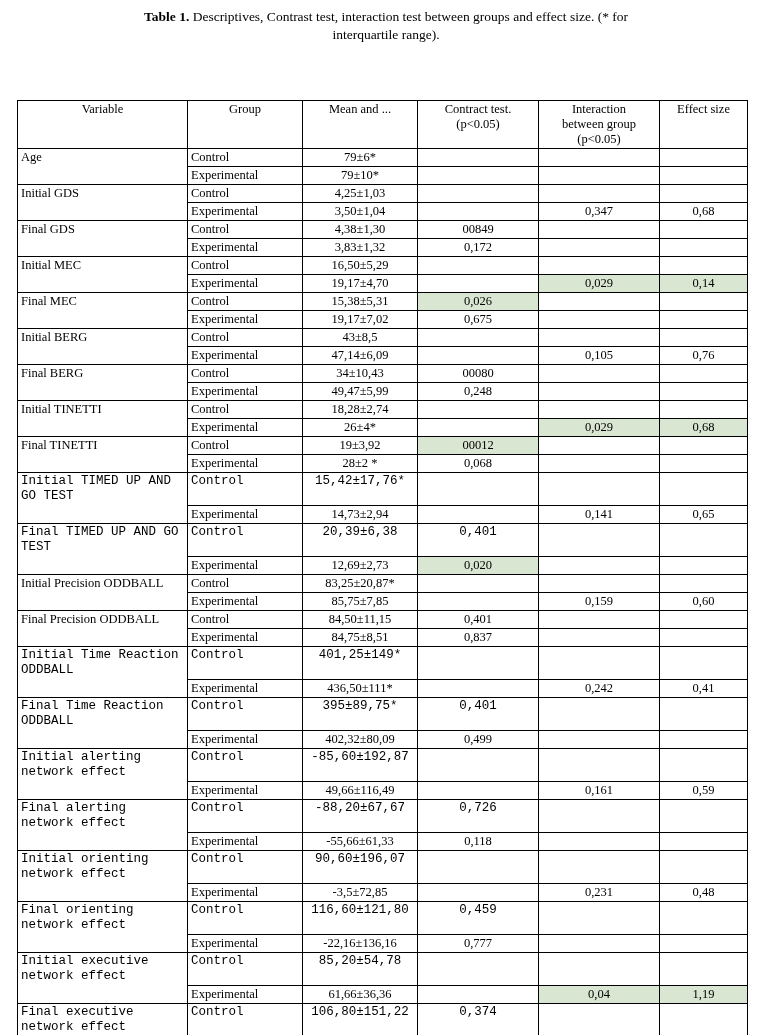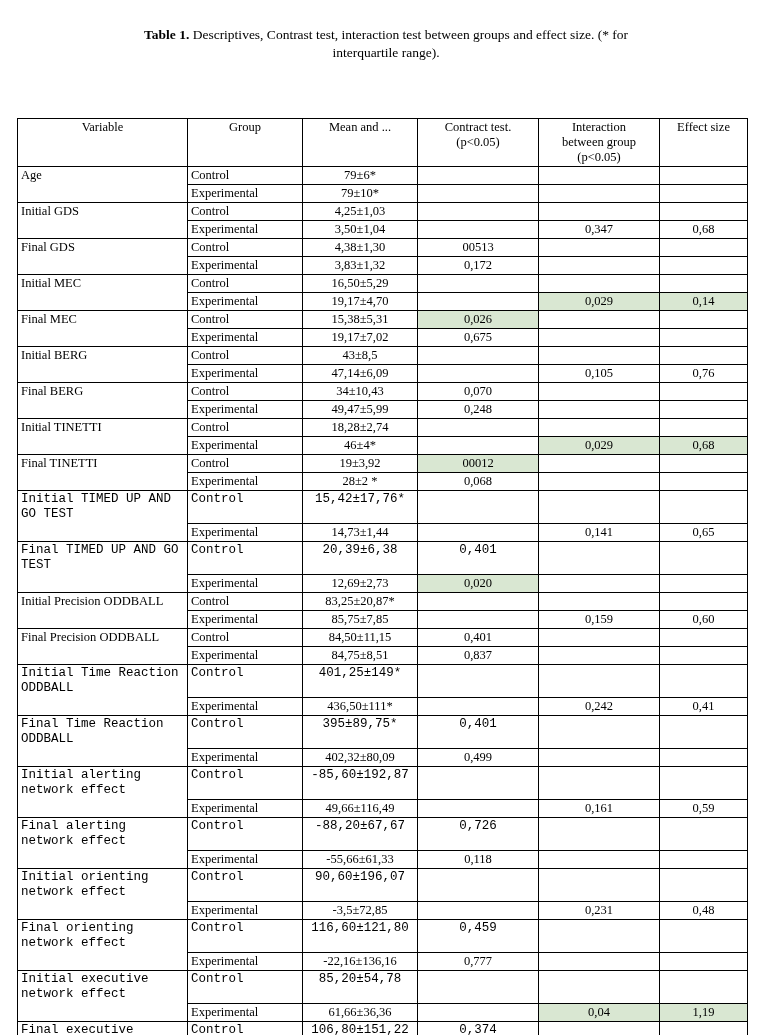--- a/index.html
+++ b/index.html
@@ -3,21 +3,21 @@
 <meta charset="utf-8">
 <style>
   * { box-sizing: border-box; }
   html, body { margin: 0; padding: 0; }
   body {
     width: 764px; height: 1035px;
     background: #ffffff; color: #000;
     font-family: "Liberation Serif", "DejaVu Serif", serif;
   }
   .caption {
-    padding-top: 26px;
+    padding-top: 8px;
     text-align: center;
     font-size: 13.5px;
     line-height: 18px;
     white-space: pre-line;
     margin-left: 8px;
   }
   .caption b { font-weight: bold; }
   table.results {
     border-collapse: collapse;
     table-layout: fixed;
@@ -100,21 +100,21 @@
         <td class="group-cell">Experimental</td>
         <td class="num-cell">3,50±1,04</td>
         <td class="num-cell"></td>
         <td class="num-cell">0,347</td>
         <td class="num-cell">0,68</td>
       </tr>
       <tr>
         <td rowspan="2" class="var-cell">Final GDS</td>
         <td class="group-cell">Control</td>
         <td class="num-cell">4,38±1,30</td>
-        <td class="num-cell">00513</td>
+        <td class="num-cell">00849</td>
         <td class="num-cell"></td>
         <td class="num-cell"></td>
       </tr>
       <tr>
         <td class="group-cell">Experimental</td>
         <td class="num-cell">3,83±1,32</td>
         <td class="num-cell">0,172</td>
         <td class="num-cell"></td>
         <td class="num-cell"></td>
       </tr>
@@ -160,42 +160,42 @@
         <td class="group-cell">Experimental</td>
         <td class="num-cell">47,14±6,09</td>
         <td class="num-cell"></td>
         <td class="num-cell">0,105</td>
         <td class="num-cell">0,76</td>
       </tr>
       <tr>
         <td rowspan="2" class="var-cell">Final BERG</td>
         <td class="group-cell">Control</td>
         <td class="num-cell">34±10,43</td>
-        <td class="num-cell">0,070</td>
+        <td class="num-cell">00080</td>
         <td class="num-cell"></td>
         <td class="num-cell"></td>
       </tr>
       <tr>
         <td class="group-cell">Experimental</td>
         <td class="num-cell">49,47±5,99</td>
         <td class="num-cell">0,248</td>
         <td class="num-cell"></td>
         <td class="num-cell"></td>
       </tr>
       <tr>
         <td rowspan="2" class="var-cell">Initial TINETTI</td>
         <td class="group-cell">Control</td>
         <td class="num-cell">18,28±2,74</td>
         <td class="num-cell"></td>
         <td class="num-cell"></td>
         <td class="num-cell"></td>
       </tr>
       <tr>
         <td class="group-cell">Experimental</td>
-        <td class="num-cell">46±4*</td>
+        <td class="num-cell">26±4*</td>
         <td class="num-cell"></td>
         <td class="num-cell hl">0,029</td>
         <td class="num-cell hl">0,68</td>
       </tr>
       <tr>
         <td rowspan="2" class="var-cell">Final TINETTI</td>
         <td class="group-cell">Control</td>
         <td class="num-cell">19±3,92</td>
         <td class="num-cell hl">00012</td>
         <td class="num-cell"></td>
@@ -211,21 +211,21 @@
       <tr class="tall">
         <td rowspan="2" class="var-cell">Initial TIMED UP AND GO TEST</td>
         <td class="group-cell">Control</td>
         <td class="num-cell">15,42±17,76*</td>
         <td class="num-cell"></td>
         <td class="num-cell"></td>
         <td class="num-cell"></td>
       </tr>
       <tr>
         <td class="group-cell">Experimental</td>
-        <td class="num-cell">14,73±1,44</td>
+        <td class="num-cell">14,73±2,94</td>
         <td class="num-cell"></td>
         <td class="num-cell">0,141</td>
         <td class="num-cell">0,65</td>
       </tr>
       <tr class="tall">
         <td rowspan="2" class="var-cell">Final TIMED UP AND GO TEST</td>
         <td class="group-cell">Control</td>
         <td class="num-cell">20,39±6,38</td>
         <td class="num-cell">0,401</td>
         <td class="num-cell"></td>

